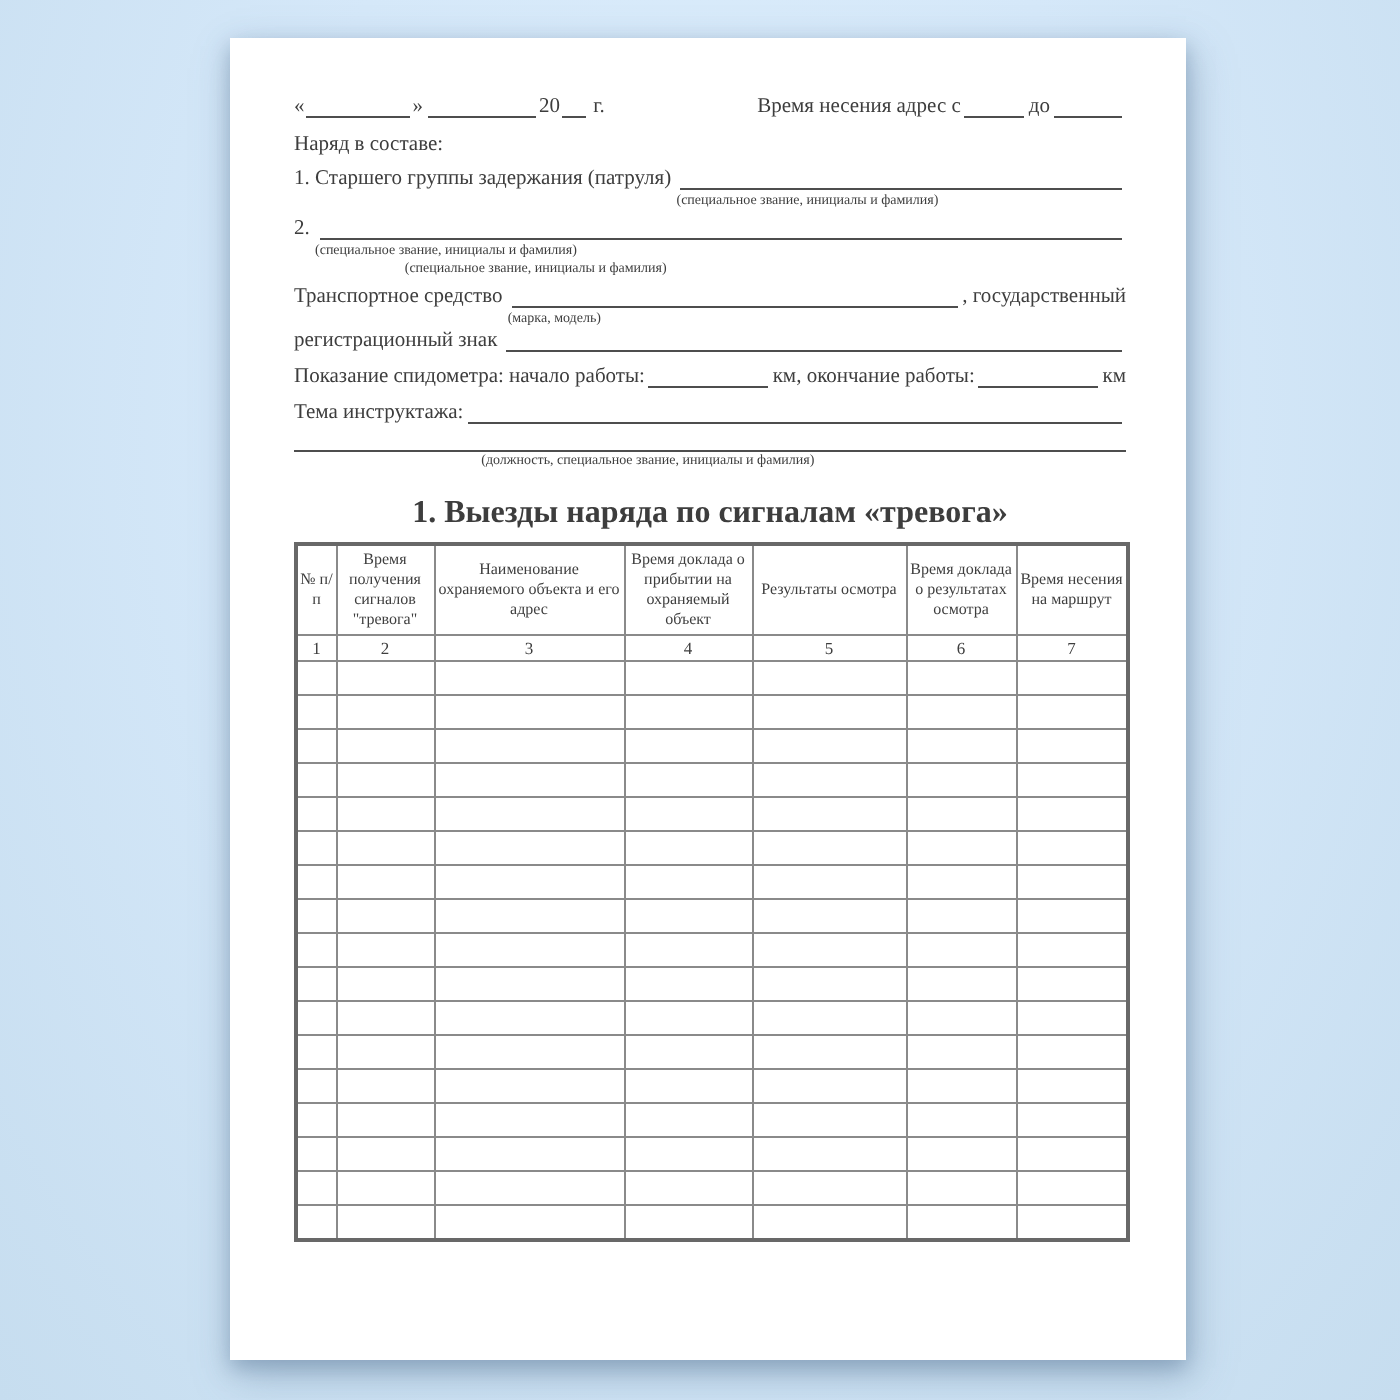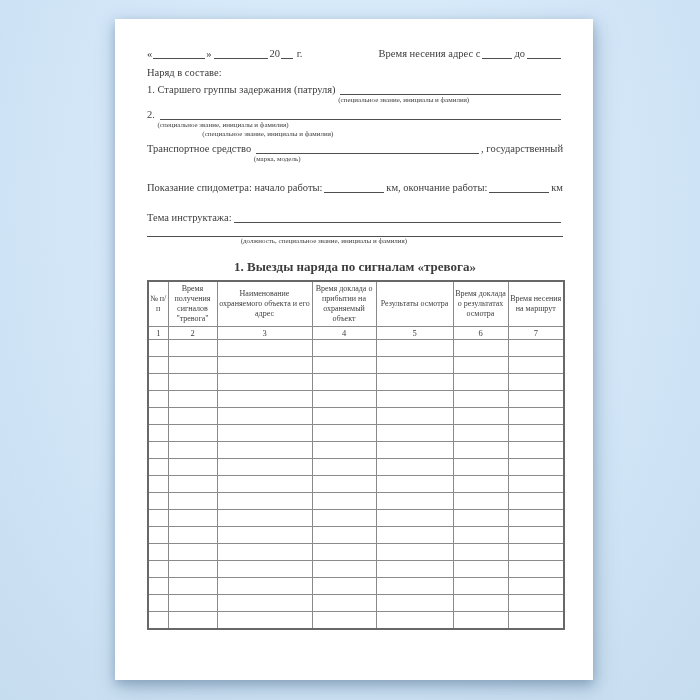--- a/index.html
+++ b/index.html
@@ -22,22 +22,22 @@
   .fl{display:flex;align-items:flex-end;}
   .t{white-space:pre;}
   .b{display:inline-block;border-bottom:1px solid #4e4e4e;height:10px;margin:0 2px 1px 2px;}
   .b.n{margin:0 1px 1px 1px;}
   .grow{flex:1;}
   .w52{width:52px;} .w54{width:54px;} .w12{width:12px;} .w30{width:30px;} .w34{width:34px;}
   .cap-row{display:flex;font-size:7px;line-height:9px;height:9px;color:#3e3e3e;}
   .ghost{visibility:hidden;font-size:10.5px;white-space:pre;display:inline-block;height:9px;overflow:hidden;}
   .capc{flex:1;white-space:nowrap;}
   .hr-line{border-bottom:1px solid #4e4e4e;height:3px;margin-top:9px;}
-  .mt3{margin-top:3px;} .mt4{margin-top:4px;text-align:center;} .mt5{margin-top:17px;} .mt6{margin-top:6px;}
-  .tbl-title{font-size:13px;font-weight:bold;text-align:center;margin:13px 0 5px 0;}
+  .mt3{margin-top:3px;} .mt4{margin-top:4px;text-align:center;} .mt5{margin-top:5px;} .mt6{margin-top:6px;}
+  .tbl-title{font-size:16px;font-weight:bold;text-align:center;margin:13px 0 5px 0;}
   table.alarm{
     width:416px;border-collapse:collapse;table-layout:fixed;
     font-size:8px;line-height:10px;color:#3e3e3e;
     border:2px solid #686868;
   }
   table.alarm th, table.alarm td{
     border:1px solid #8a8a8a;
     font-weight:normal;text-align:center;vertical-align:middle;
     padding:2px 1px;overflow:hidden;
   }
@@ -98,20 +98,24 @@
   <div class="fline mt3">
     <span class="t">Транспортное средство </span>
     <span class="b grow"></span>
     <span class="t">, государственный</span>
   </div>
   <div class="cap-row">
     <span class="ghost">Транспортное средство </span>
     <span class="capc">(марка, модель)</span>
     <span class="ghost">, государственный</span>
   </div>
+  <div class="fline">
+    <span class="t">регистрационный знак </span>
+    <span class="b grow"></span>
+  </div>
 
   <div class="fline mt5">
     <span class="t">Показание спидометра: начало работы:</span>
     <span class="b grow"></span>
     <span class="t">км, окончание работы:</span>
     <span class="b grow"></span>
     <span class="t">км</span>
   </div>
 
   <div class="fline mt5">

